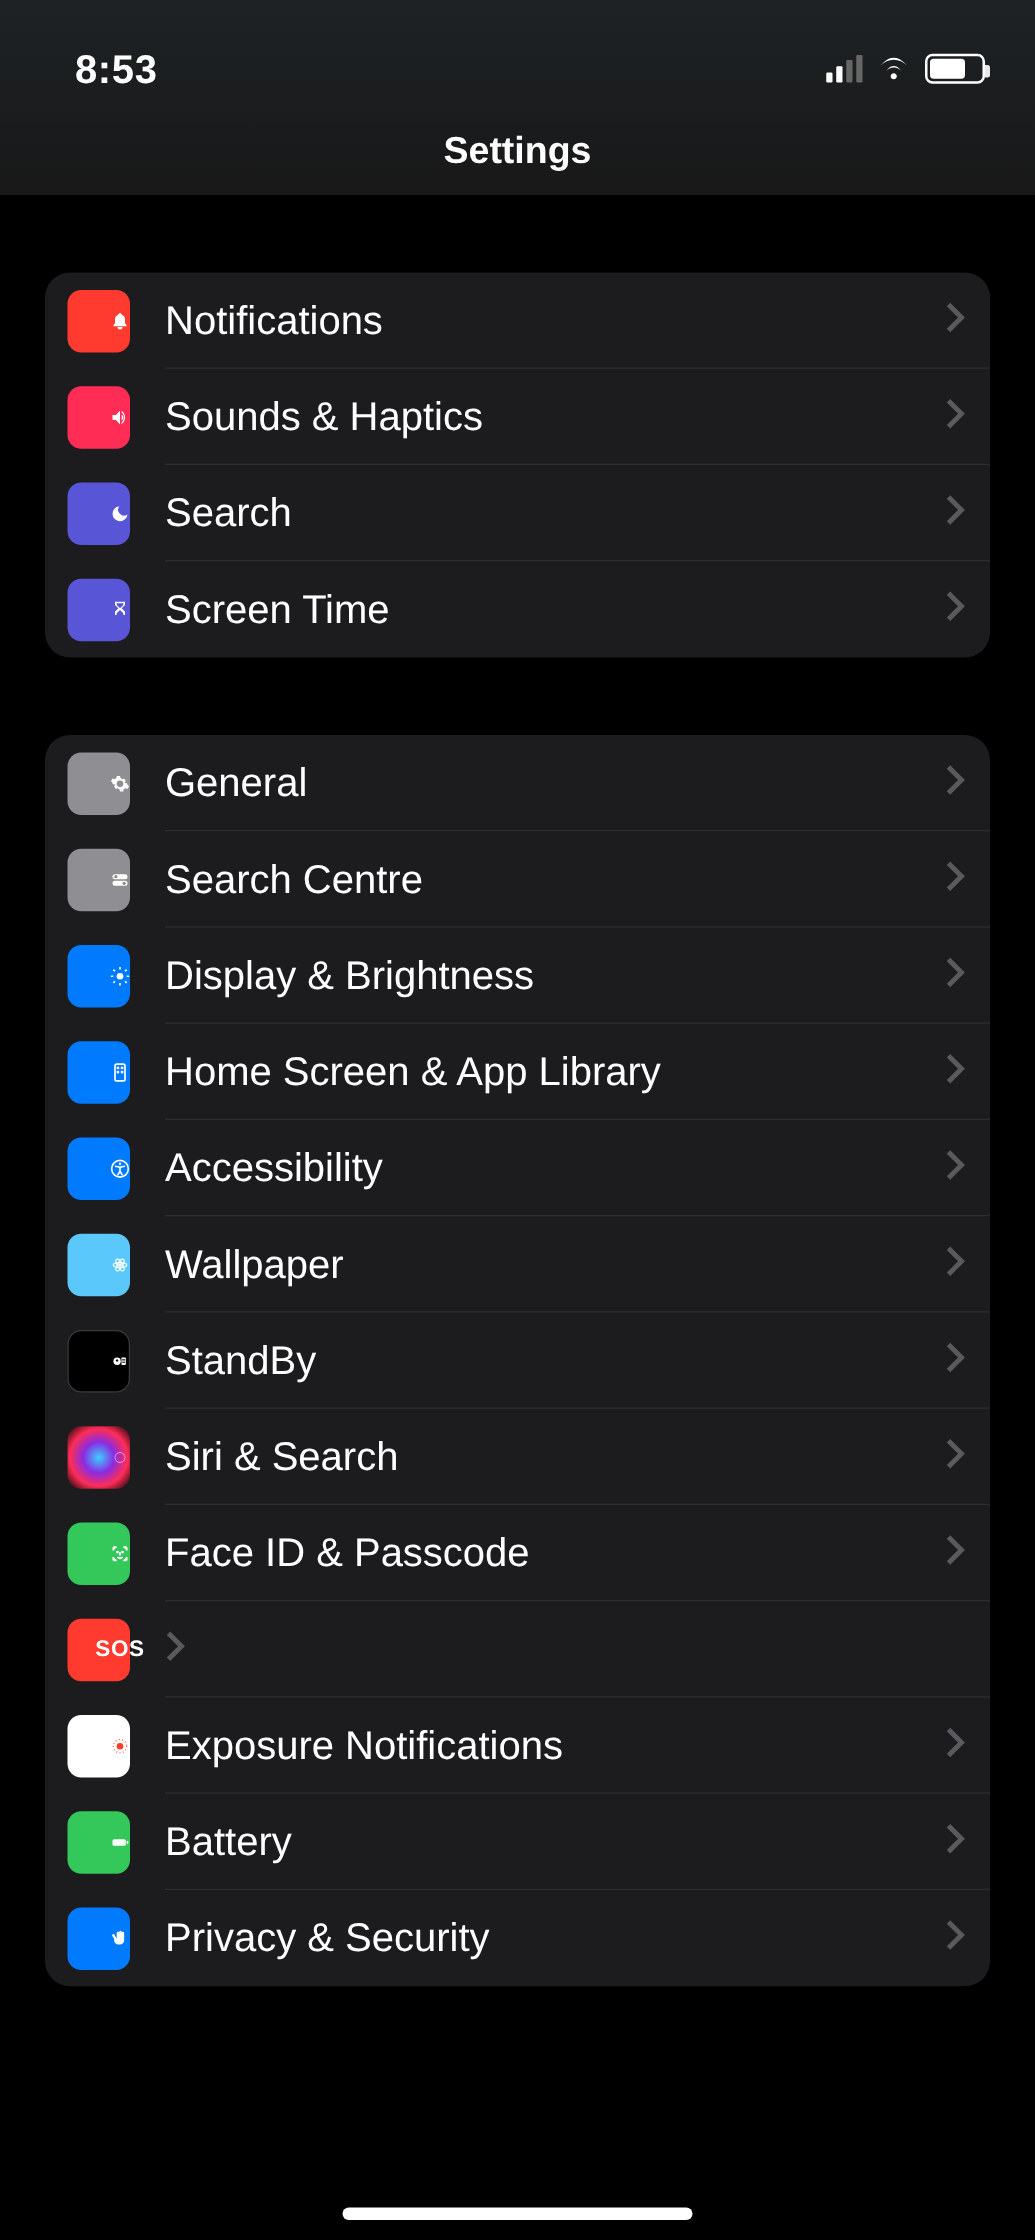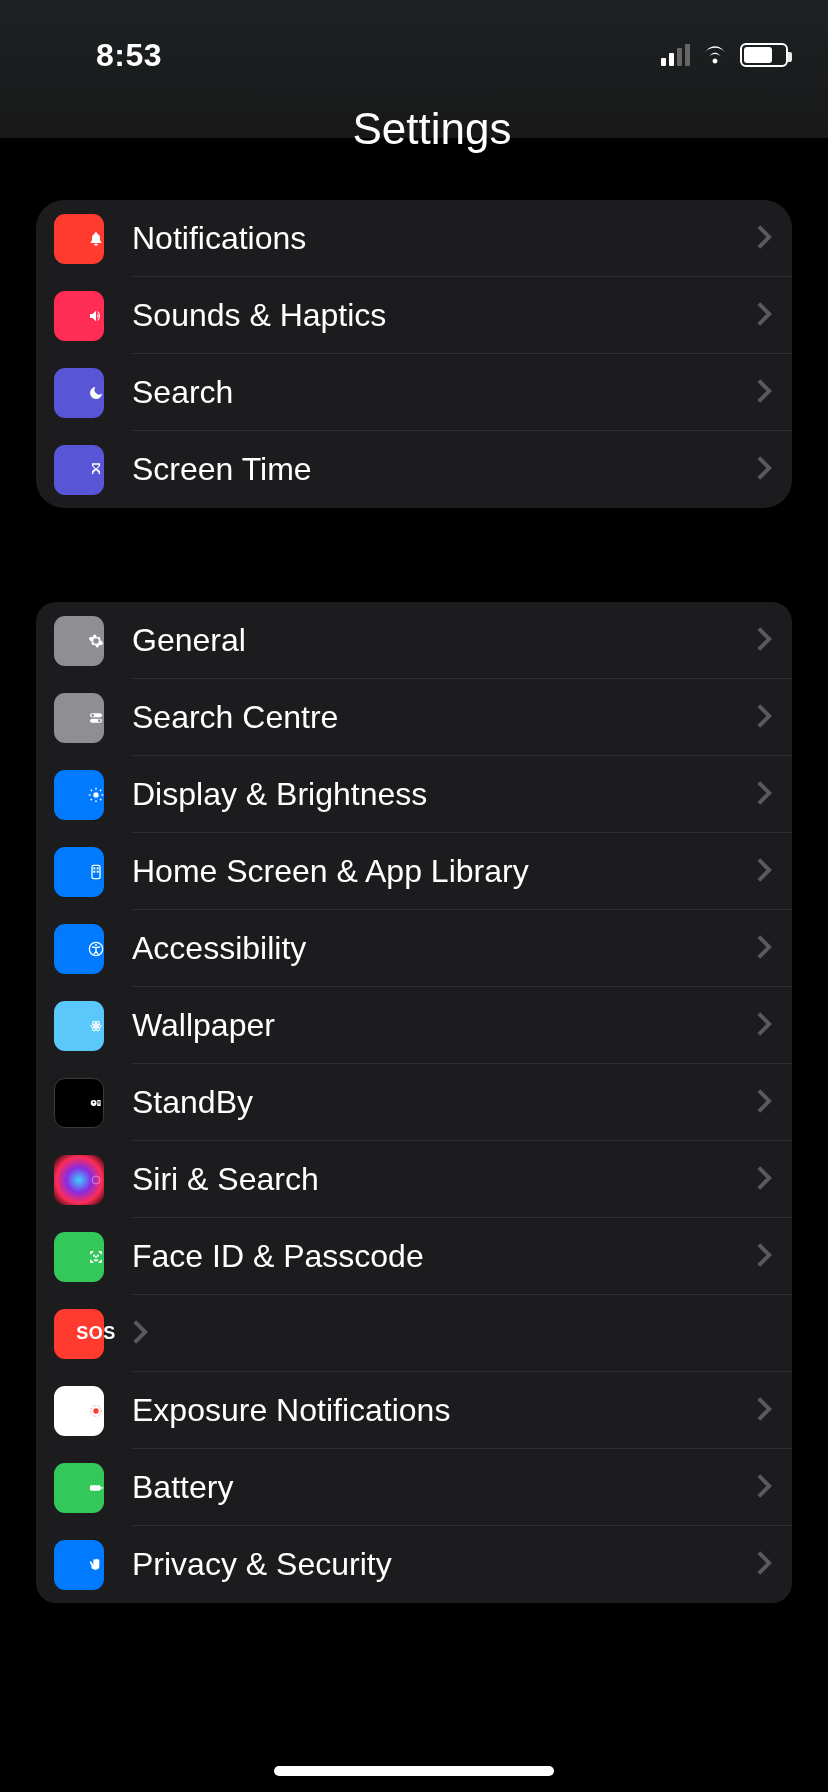--- a/index.html
+++ b/index.html
@@ -6,25 +6,24 @@
   html, body { width: 828px; height: 1792px; }
   body {
     background: #000;
     font-family: -apple-system, BlinkMacSystemFont, "Helvetica Neue", Arial, sans-serif;
     color: #fff;
     overflow: hidden;
   }
 
   
   .header {
-    height: 138px;
+    height: 156px;
     background: linear-gradient(180deg, #1e2224 0%, #1a1c1d 60%, #181818 100%);
     position: relative;
     padding-top: 30px;
-    padding-left: 36px;
   }
   .status-bar {
     display: flex;
     justify-content: space-between;
     align-items: center;
     padding: 0 40px 0 60px;
     height: 50px;
   }
   .time {
     font-size: 32px;
@@ -48,37 +47,37 @@
     position:relative; padding:2px;
   }
   .battery::after {
     content:""; position:absolute; right:-6px; top:7px; width:4px; height:10px;
     background:#fff; border-radius:0 2px 2px 0; opacity:0.9;
   }
   .battery-fill { height:100%; width:70%; background:#fff; border-radius:3px; }
 
   .page-title {
     text-align:center;
-    font-size:44px;
-    font-weight:400;
+    font-size:30px;
+    font-weight:700;
     margin-top:24px;
   }
 
   
   .content {
     padding: 0 36px 0 36px;
   }
 
   .group {
     background:#1c1c1e;
     border-radius:20px;
-    margin-top:94px;
+    margin-top:62px;
     overflow:hidden;
   }
-  .group:first-of-type { margin-top:62px;border-radius:28px; }
+  .group:first-of-type { margin-top:62px; }
 
   .row {
     display:flex;
     align-items:center;
     min-height:77px;
     padding: 13px 20px 13px 18px;
     position:relative;
   }
   .row:not(:last-child)::after {
     content:"";

